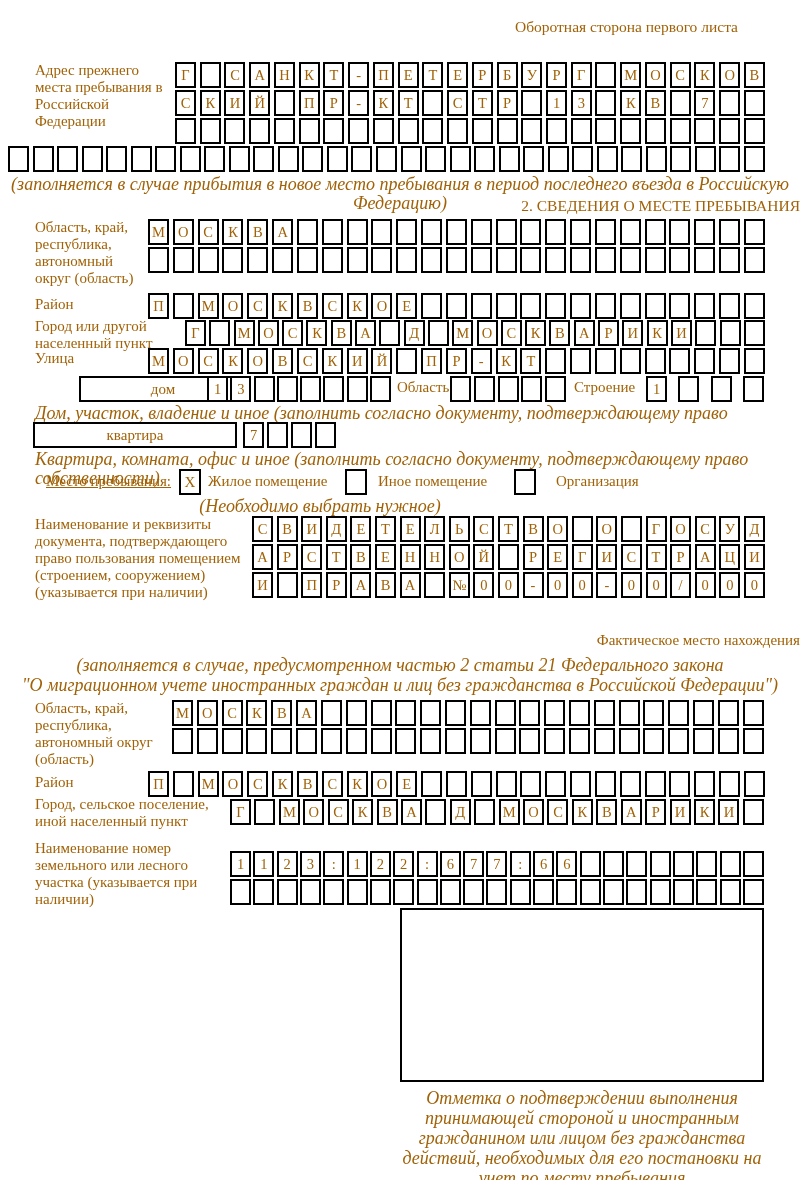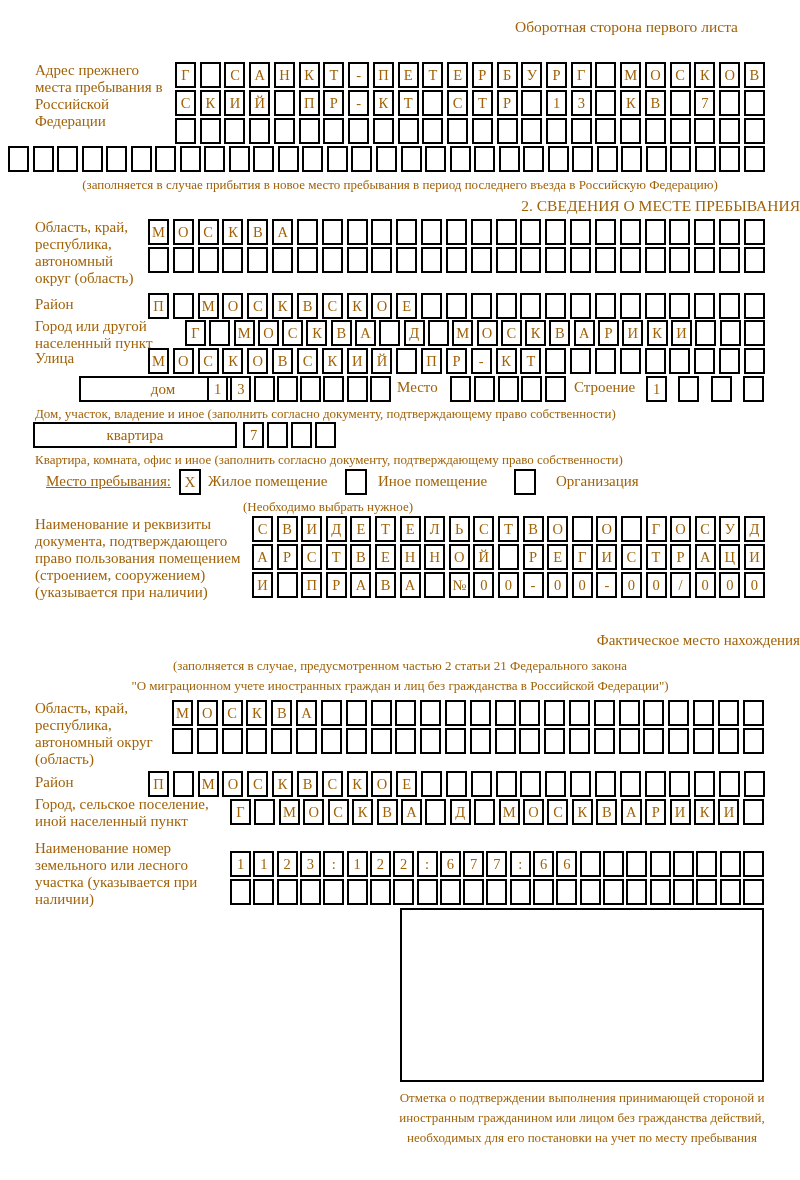--- a/index.html
+++ b/index.html
@@ -2,21 +2,21 @@
 <html><head>
 <meta charset="utf-8">
 <style>
   html,body{margin:0;padding:0;background:#fff;}
   .page{
     position:relative;width:800px;height:1180px;background:#fff;overflow:hidden;
     font-family:"Liberation Serif","DejaVu Serif",serif;color:#a16207;font-size:15px;
   }
   .abs{position:absolute;}
   .lbl{position:absolute;line-height:17px;}
-  .caption{position:absolute;font-size:13px;line-height:19px;}
+  .caption{position:absolute;font-size:18px;line-height:19px;font-style:italic;}
   .center{text-align:center;}
   .boxrow{position:absolute;display:flex;justify-content:space-between;}
   .cell{
     flex:0 0 21px;width:21px;height:26px;border:2px solid #000;box-sizing:border-box;
     display:flex;align-items:center;justify-content:center;
     font-size:14.5px;line-height:22px;background:#fff;
   }
   .bigbox{
     position:absolute;height:26px;border:2px solid #000;box-sizing:border-box;
     text-align:center;line-height:22px;background:#fff;
@@ -297,21 +297,21 @@
   <div class="boxrow" style="left:207px;top:376px;width:184px;">
       <span class="cell">1</span>
       <span class="cell">3</span>
       <span class="cell"></span>
       <span class="cell"></span>
       <span class="cell"></span>
       <span class="cell"></span>
       <span class="cell"></span>
       <span class="cell"></span>
     </div>
-  <div class="abs" style="left:397px;top:379px;">Место</div>
+  <div class="abs" style="left:397px;top:379px;">Область</div>
   <div class="boxrow" style="left:450px;top:376px;width:116px;">
       <span class="cell"></span>
       <span class="cell"></span>
       <span class="cell"></span>
       <span class="cell"></span>
       <span class="cell"></span>
     </div>
   <div class="abs" style="left:574px;top:379px;">Строение</div>
   <div class="boxrow" style="left:646px;top:376px;width:118px;">
       <span class="cell">1</span>
@@ -330,21 +330,21 @@
     </div>
   <div class="caption" style="left:35px;top:450px;width:740px;">Квартира, комната, офис и иное (заполнить согласно документу, подтверждающему право собственности)</div>
 
   <div class="abs" style="left:46px;top:473px;text-decoration:underline;">Место пребывания:</div>
   <div class="checkbox" style="left:179px;top:469px;">X</div>
   <div class="abs" style="left:208px;top:473px;">Жилое помещение</div>
   <div class="checkbox" style="left:345px;top:469px;"></div>
   <div class="abs" style="left:378px;top:473px;">Иное помещение</div>
   <div class="checkbox" style="left:514px;top:469px;"></div>
   <div class="abs" style="left:556px;top:473px;">Организация</div>
-  <div class="caption center" style="left:168px;top:497px;width:320px;">(Необходимо выбрать нужное)</div>
+  <div class="caption center" style="left:160px;top:497px;width:320px;">(Необходимо выбрать нужное)</div>
 
   <div class="lbl" style="left:35px;top:516px;width:222px;">Наименование и реквизиты документа, подтверждающего право пользования помещением (строением, сооружением) (указывается при наличии)</div>
   <div class="boxrow" style="left:252px;top:516px;width:513px;">
       <span class="cell">С</span>
       <span class="cell">В</span>
       <span class="cell">И</span>
       <span class="cell">Д</span>
       <span class="cell">Е</span>
       <span class="cell">Т</span>
       <span class="cell">Е</span>

